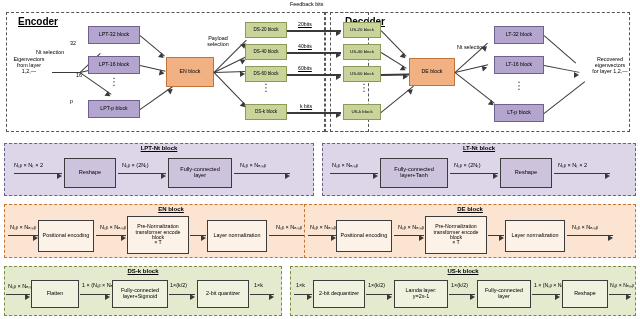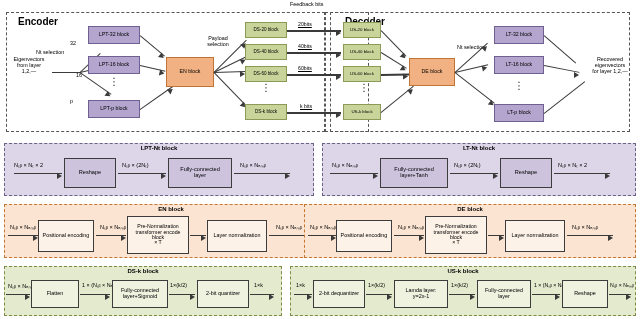--- a/index.html
+++ b/index.html
@@ -21,21 +21,21 @@
         text-align:center;line-height:1.05;border:1px solid #4a4a4a;}
   .n-purple{background:#b3a5cd;border-color:#6e6090;}
   .n-orange{background:#f2b183;border-color:#c07438;}
   .n-green{background:#c9d49b;border-color:#8b9a57;}
   .n-white-p{background:#cdc3dd;border:1.6px solid #3c3c3c;}
   .n-white-o{background:#fdf2e8;border:1.6px solid #3c3c3c;}
   .n-white-g{background:#eef2df;border:1.6px solid #3c3c3c;}
 
   
   .t{position:absolute;white-space:pre;line-height:1.1;}
-  .ttl{font-weight:bold;}
+  .ttl{font-weight:bold;text-decoration:underline;}
   .ctr{text-align:center;}
 
   
   .ln{position:absolute;background:#3a3a3a;transform-origin:0 50%;height:1.4px;}
   .ln.thick{height:1.8px;}
   .ah{position:absolute;width:0;height:0;border-style:solid;
       border-width:3.2px 0 3.2px 5.6px;border-color:transparent transparent transparent #3a3a3a;
       transform-origin:0 50%;}
   .dots{position:absolute;font-size:11px;letter-spacing:0;line-height:4px;text-align:center;color:#222;}
   .ul{text-decoration:underline;}

